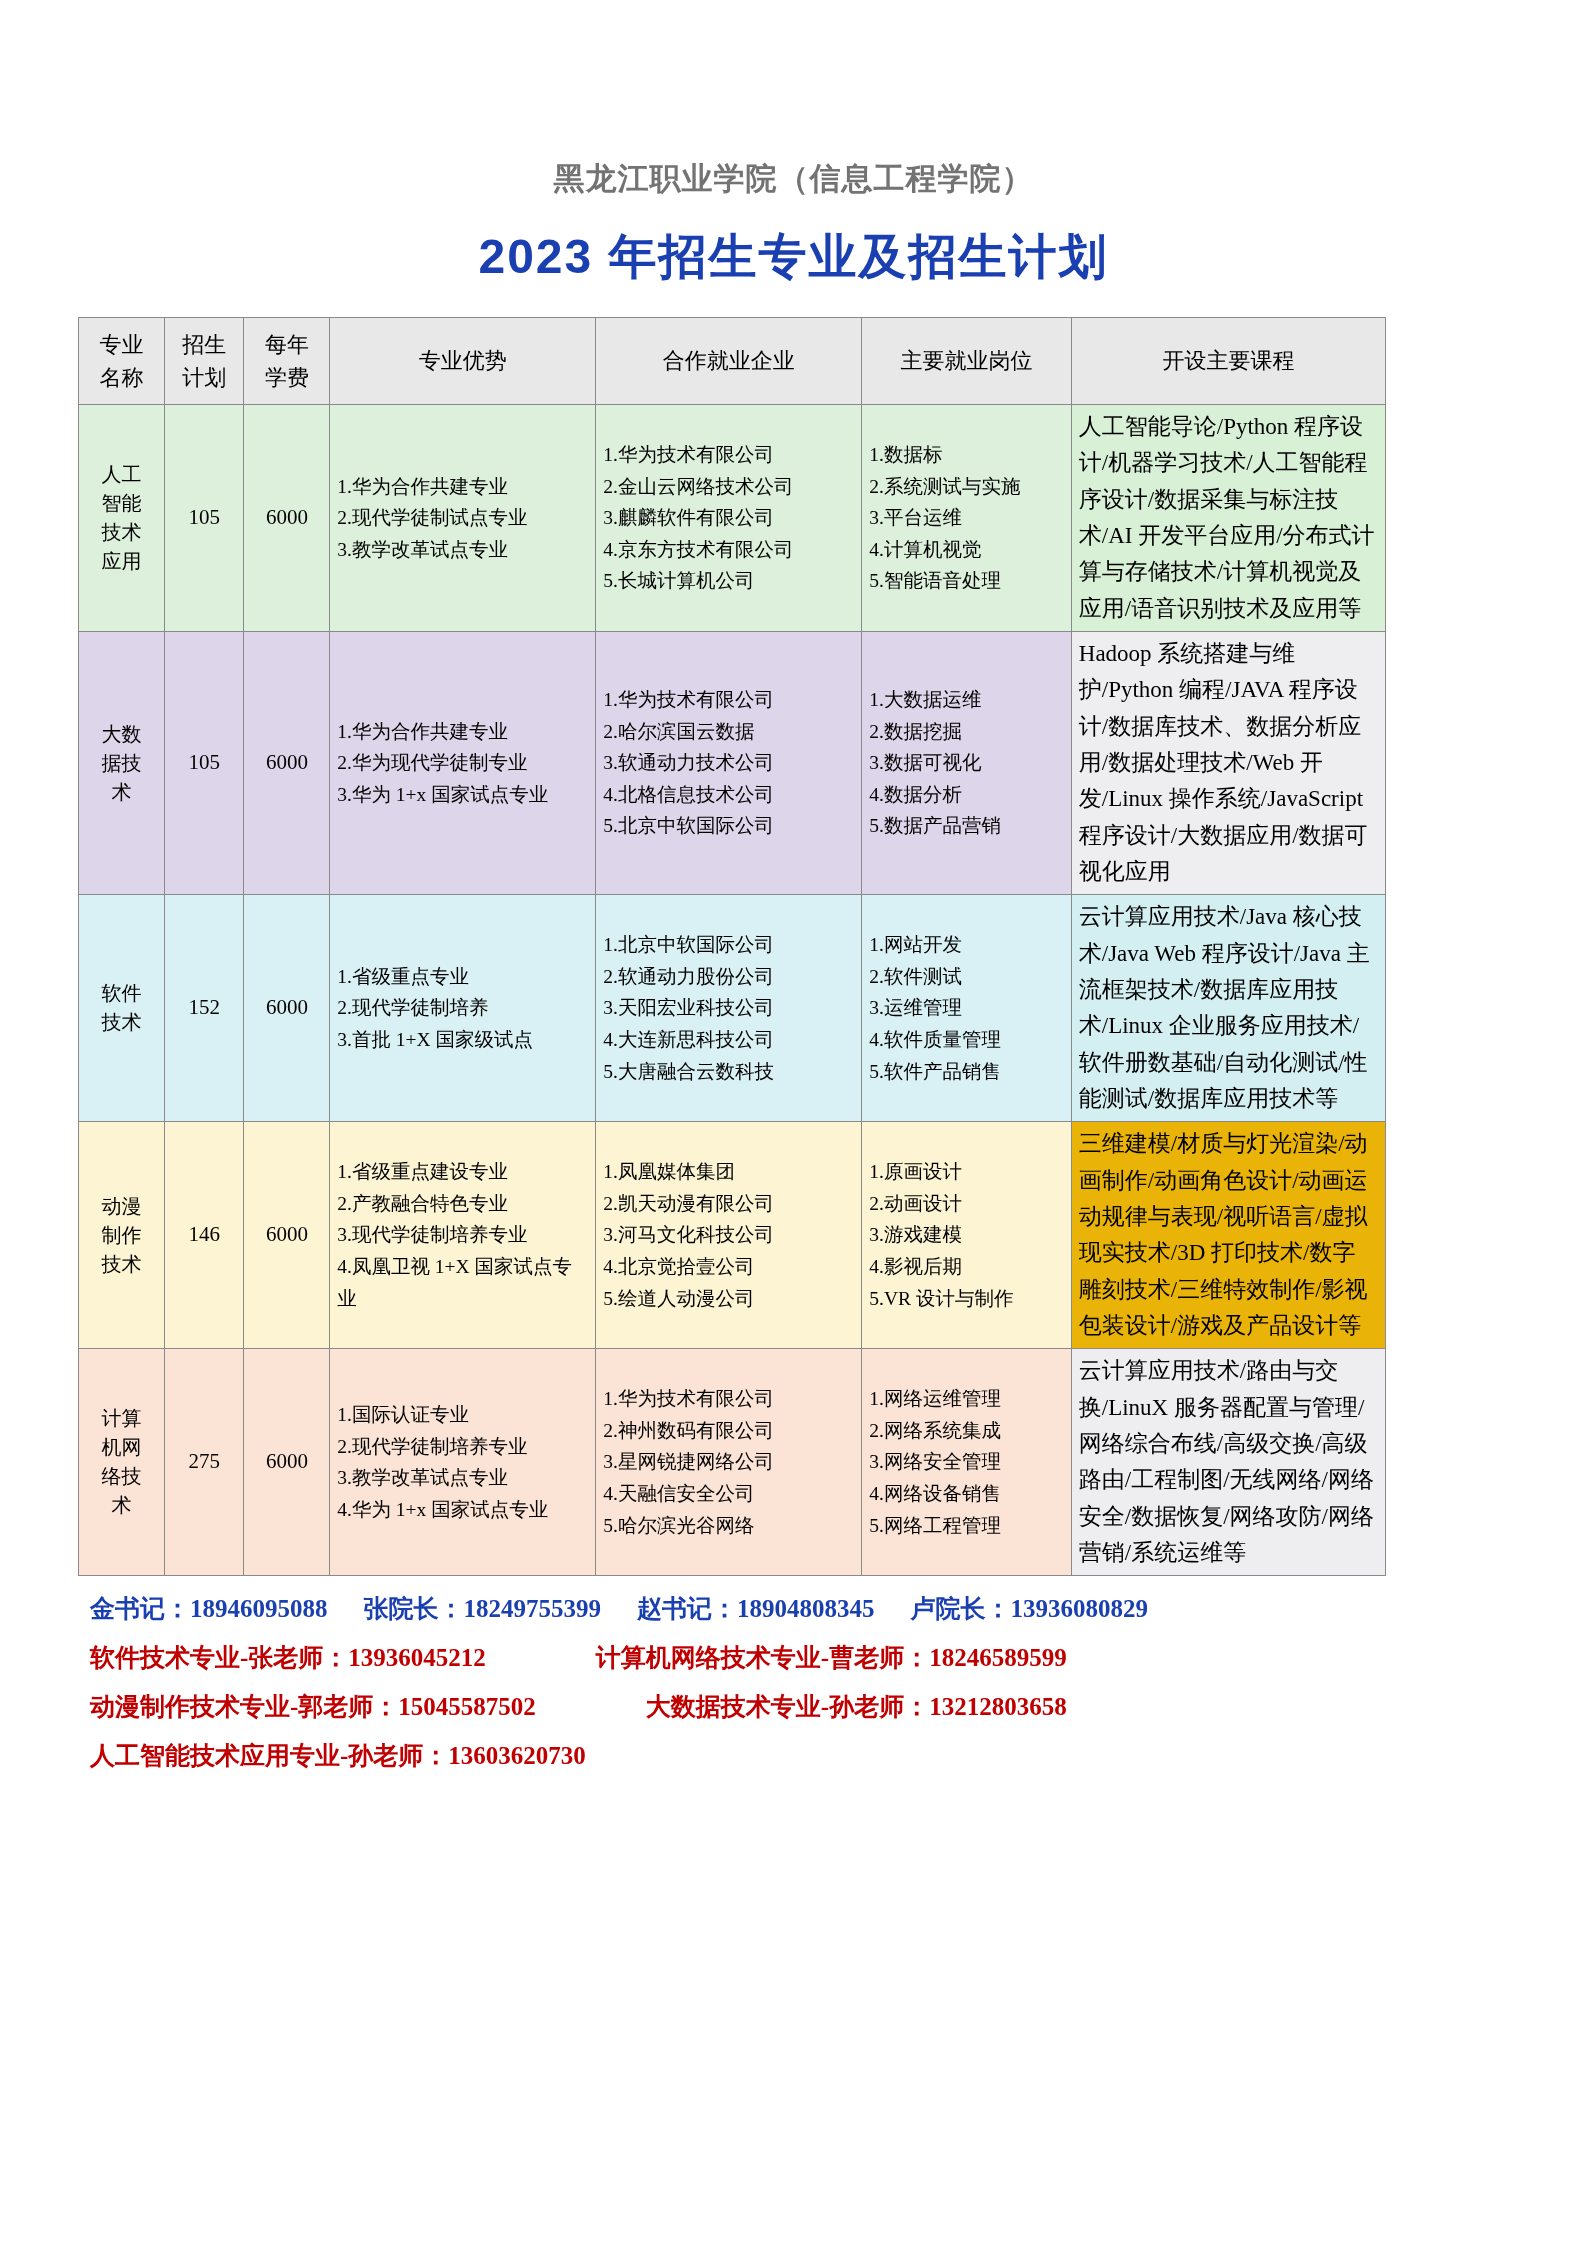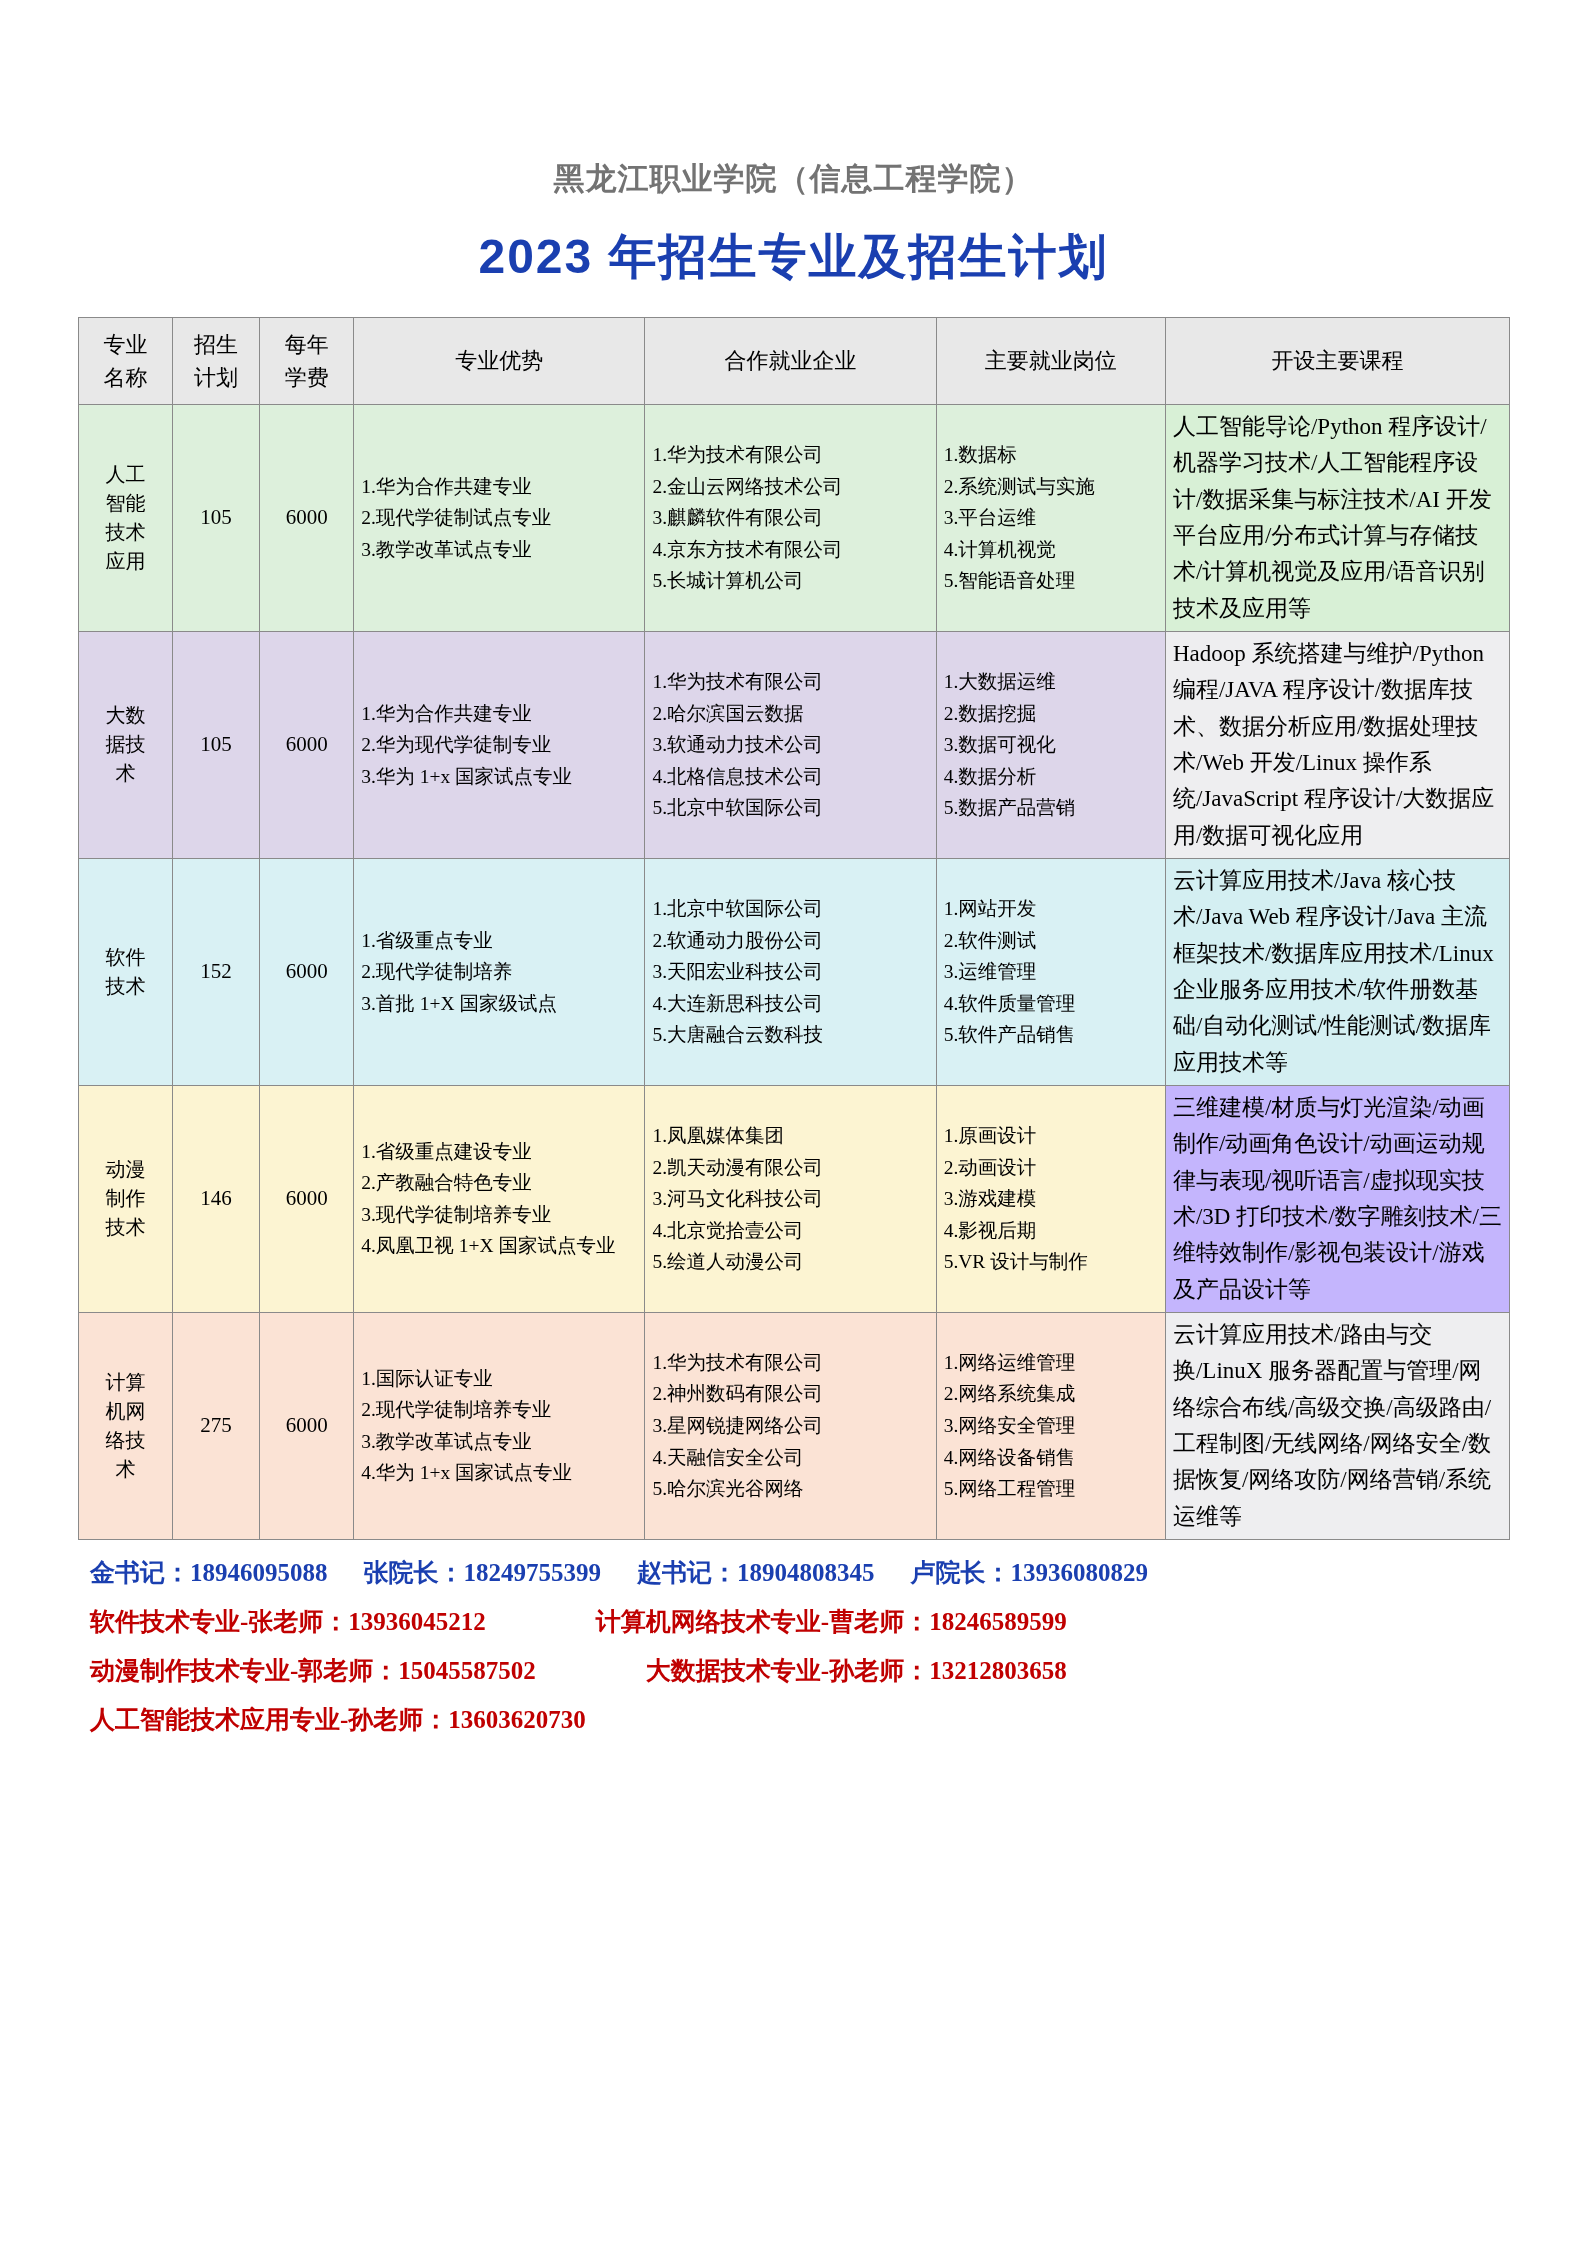--- a/index.html
+++ b/index.html
@@ -35,21 +35,21 @@
     color: #1a3fb0;
     font-size: 48px;
     font-weight: bold;
     letter-spacing: 2px;
     margin-top: 25px;
     font-family: "Liberation Sans", "DejaVu Sans", sans-serif;
   }
   table.plan {
     margin-top: 28px;
     border-collapse: collapse;
-    width: 1432px;
+    width: 1308px;
     table-layout: fixed;
     font-size: 19.5px;
     line-height: 1.52;
   }
   table.plan th, table.plan td {
     border: 1px solid #8a8a8a;
     vertical-align: middle;
     padding: 4px 7px;
   }
   table.plan thead th {
@@ -88,21 +88,21 @@
     line-height: 1.58;
   }
   tr.r0 td { background: #ddf0dc; }
   tr.r1 td { background: #ddd6ea; }
   tr.r2 td { background: #d9f1f4; }
   tr.r3 td { background: #fcf4d2; }
   tr.r4 td { background: #fbe3d5; }
   tr.r0 td.c-course { background: #d8f0d6; }
   tr.r1 td.c-course { background: #eeeef0; }
   tr.r2 td.c-course { background: #d4eff2; }
-  tr.r3 td.c-course { background: #c4b5fd; }
+  tr.r3 td.c-course { background: #eab308; }
   tr.r4 td.c-course { background: #eeeef0; }
 
   .contact-head {
     margin-top: 26px;
     margin-left: 12px;
     color: #1a3fb0;
     font-weight: bold;
     font-size: 26px;
     font-family: "Liberation Sans", "DejaVu Sans", sans-serif;
   }

